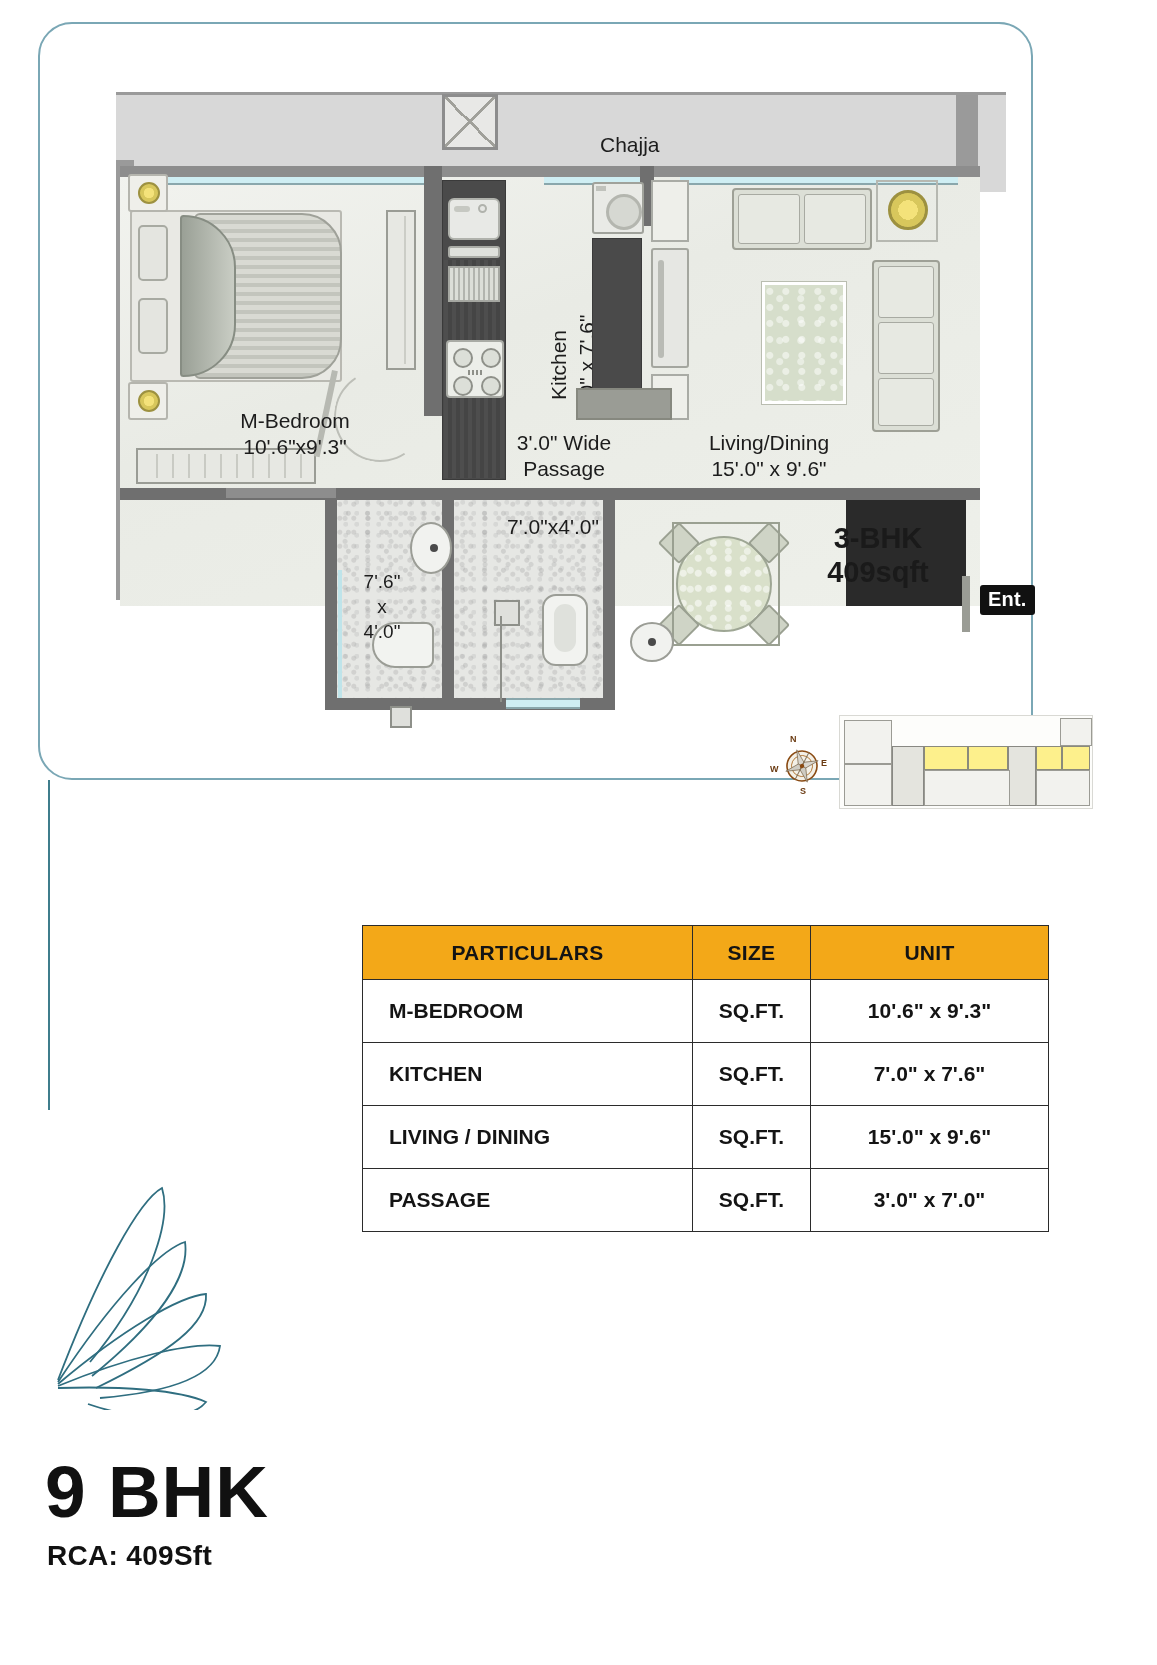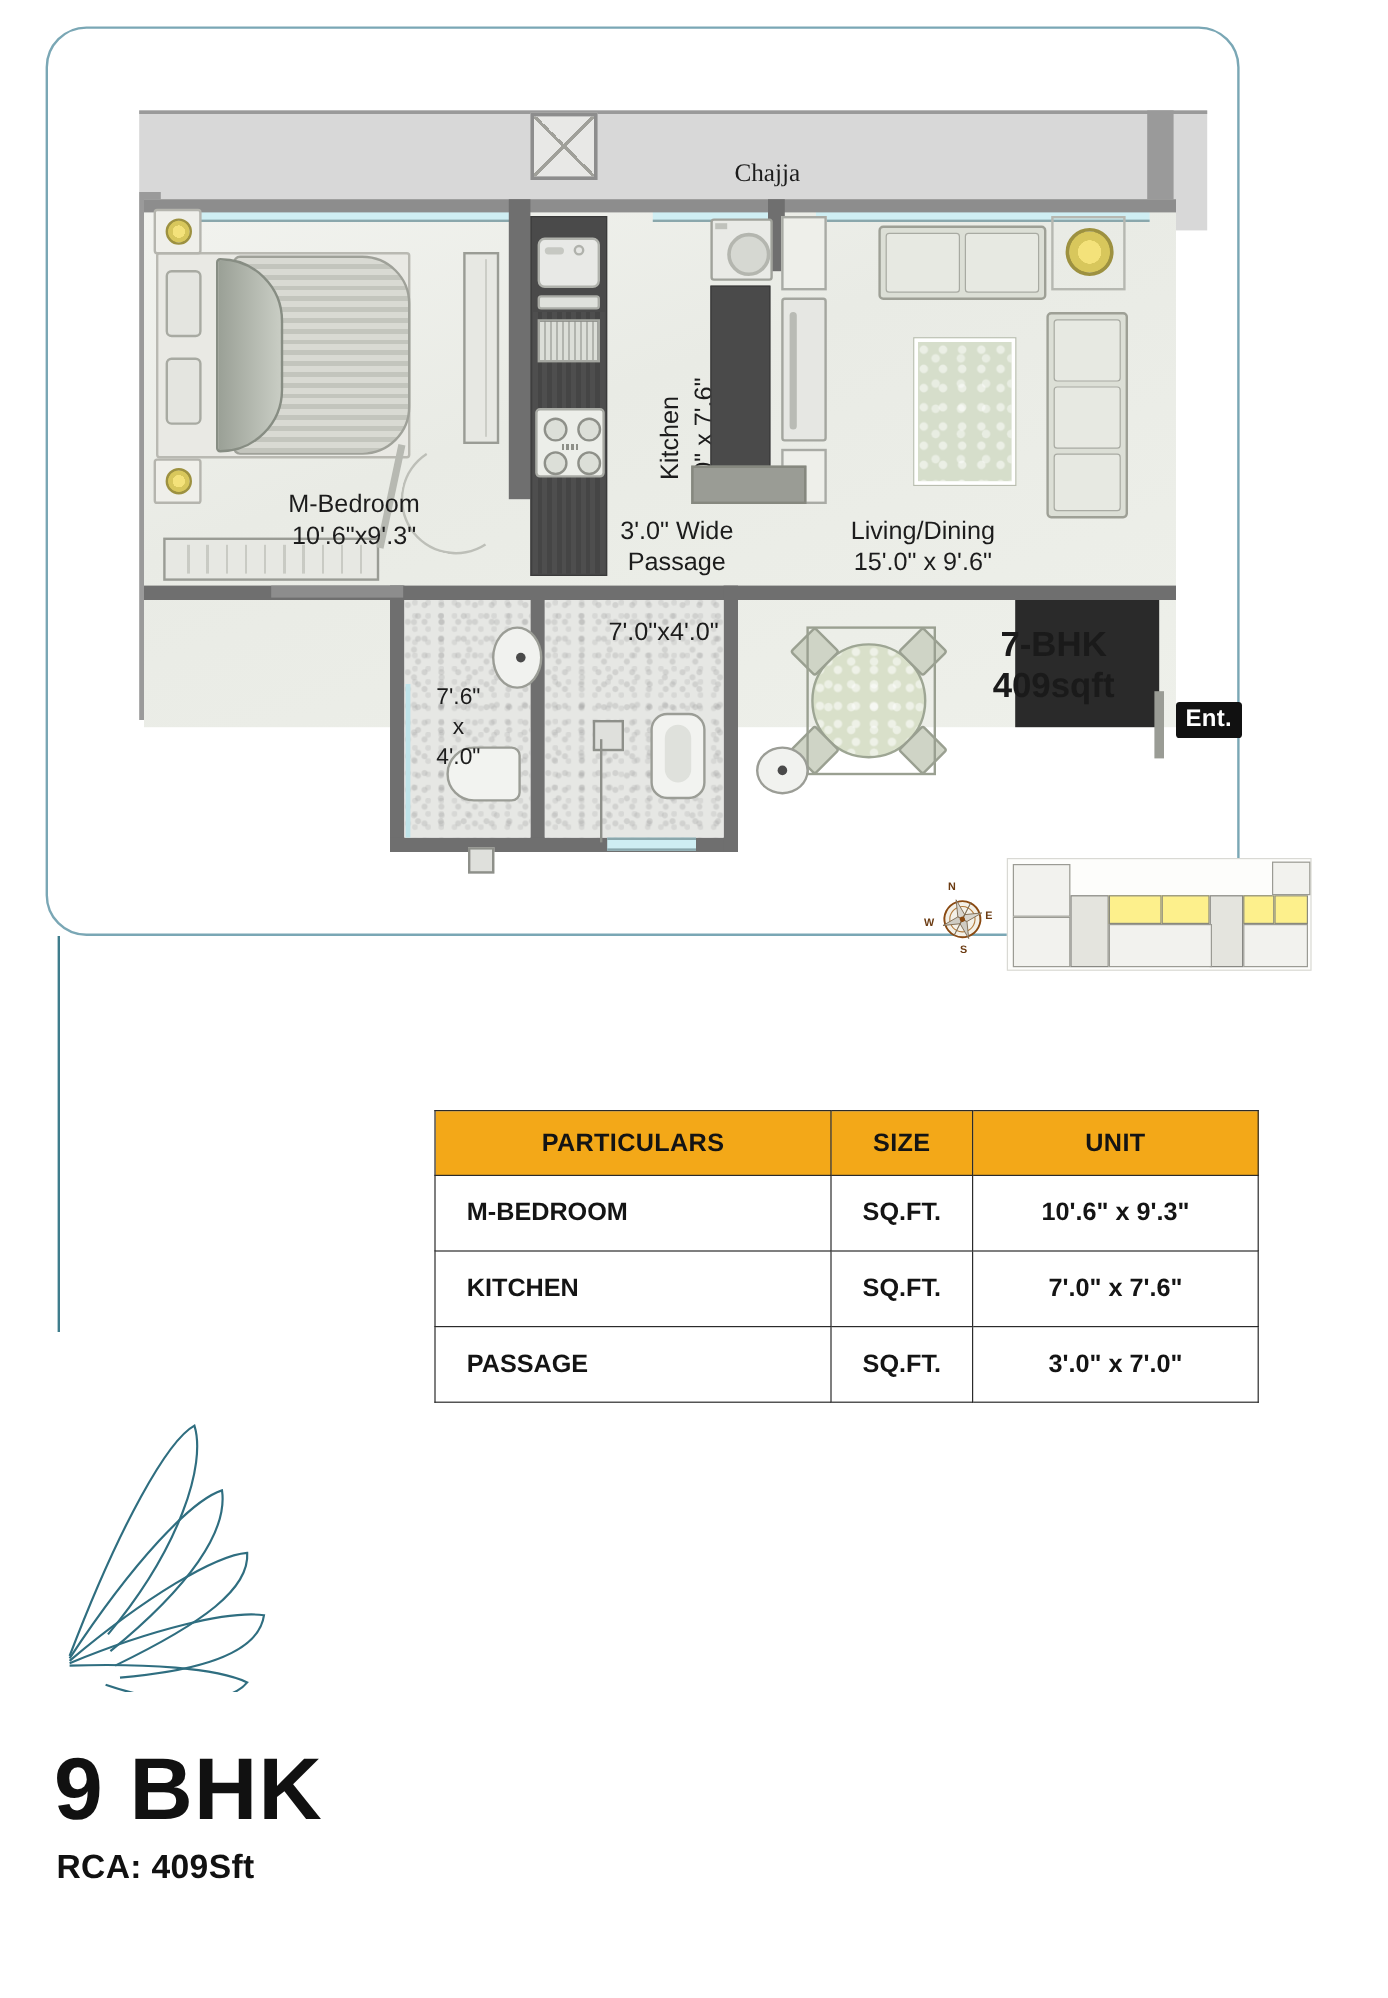--- a/index.html
+++ b/index.html
@@ -498,38 +498,38 @@
     <div class="fx shower-sq" style="left:418px; top:530px; width:26px; height:26px;"></div>
     <div class="fx tub" style="left:466px; top:524px; width:46px; height:72px;"></div>
     <div class="fx" style="left:478px; top:534px; width:22px; height:48px; background:#dfe1dc; border-radius:12px;"></div>
     <div class="fx basin" style="left:554px; top:552px; width:44px; height:40px;"></div>
     <div class="fx" style="left:572px; top:568px; width:8px; height:8px; background:#4a4a4a; border-radius:50%;"></div>
     <div class="window-band" style="left:430px; top:628px; width:74px; height:7px;"></div>
     <div class="fx" style="left:424px; top:546px; width:2px; height:86px; background:#8e908a;"></div>
 
     <div class="fx" style="left:886px; top:506px; width:8px; height:56px; background:#9a9c95;"></div>
 
-    <div class="lbl lbl-chajja" style="left:536px; top:62px;font-family:Liberation Serif, serif;">Chajja</div>
+    <div class="lbl lbl-chajja" style="left:524px; top:62px;">Chajja</div>
 
     <div class="lbl lbl-room" style="left:124px; top:338px; width:190px;">M-Bedroom</div>
     <div class="lbl lbl-room" style="left:124px; top:364px; width:190px;">10'.6"x9'.3"</div>
 
     <div class="lbl lbl-room" style="left:398px; top:360px; width:180px;">3'.0" Wide</div>
     <div class="lbl lbl-room" style="left:398px; top:386px; width:180px;">Passage</div>
 
     <div class="lbl lbl-room" style="left:578px; top:360px; width:230px;">Living/Dining</div>
     <div class="lbl lbl-room" style="left:578px; top:386px; width:230px;">15'.0" x 9'.6"</div>
 
     <div class="lbl lbl-room" style="left:392px; top:444px; width:170px;">7'.0"x4'.0"</div>
 
     <div class="lbl lbl-sm" style="left:268px; top:500px; width:76px;">7'.6"</div>
     <div class="lbl lbl-sm" style="left:268px; top:525px; width:76px;">x</div>
     <div class="lbl lbl-sm" style="left:268px; top:550px; width:76px;">4'.0"</div>
 
-    <div class="lbl lbl-bhk" style="left:712px; top:452px; width:180px;">7-BHK</div>
+    <div class="lbl lbl-bhk" style="left:712px; top:452px; width:180px;">3-BHK</div>
     <div class="lbl lbl-bhk" style="left:712px; top:486px; width:180px;">409sqft</div>
 
     <div class="ent-badge" style="left:904px; top:515px;">Ent.</div>
 
     <div class="compass">
       <svg width="56" height="56" viewBox="0 0 56 56">
         <g transform="rotate(-18 28 28)">
           <circle cx="28" cy="28" r="15" fill="#f3f0e7" stroke="#8a4a12" stroke-width="1.6"></circle>
           <circle cx="28" cy="28" r="10.5" fill="none" stroke="#b37a3a" stroke-width="0.9"></circle>
           <polygon points="28,11 31,25 28,28 25,25" fill="#d9d6ce" stroke="#7d6a50" stroke-width="0.7"></polygon>
@@ -596,20 +596,25 @@
       <td class="td-particulars">M-BEDROOM</td>
       <td class="td-unit">SQ.FT.</td>
       <td class="td-size">10'.6" x 9'.3"</td>
     </tr>
     <tr>
       <td class="td-particulars">KITCHEN</td>
       <td class="td-unit">SQ.FT.</td>
       <td class="td-size">7'.0" x 7'.6"</td>
     </tr>
     <tr>
+      <td class="td-particulars">LIVING / DINING</td>
+      <td class="td-unit">SQ.FT.</td>
+      <td class="td-size">15'.0" x 9'.6"</td>
+    </tr>
+    <tr>
       <td class="td-particulars">PASSAGE</td>
       <td class="td-unit">SQ.FT.</td>
       <td class="td-size">3'.0" x 7'.0"</td>
     </tr>
   </tbody>
 </table>
 
 <div class="bottom-title">9 BHK</div>
 <div class="bottom-sub">RCA: 409Sft</div>
 

